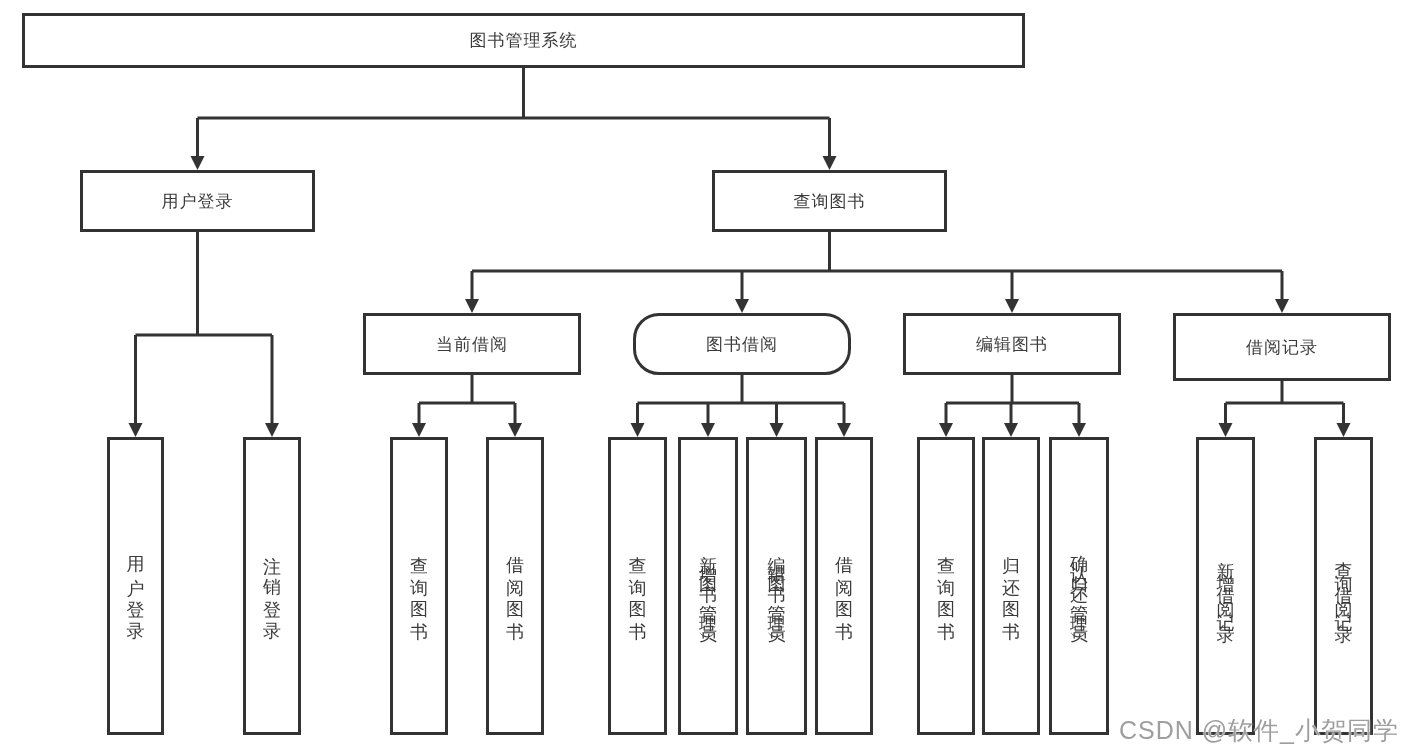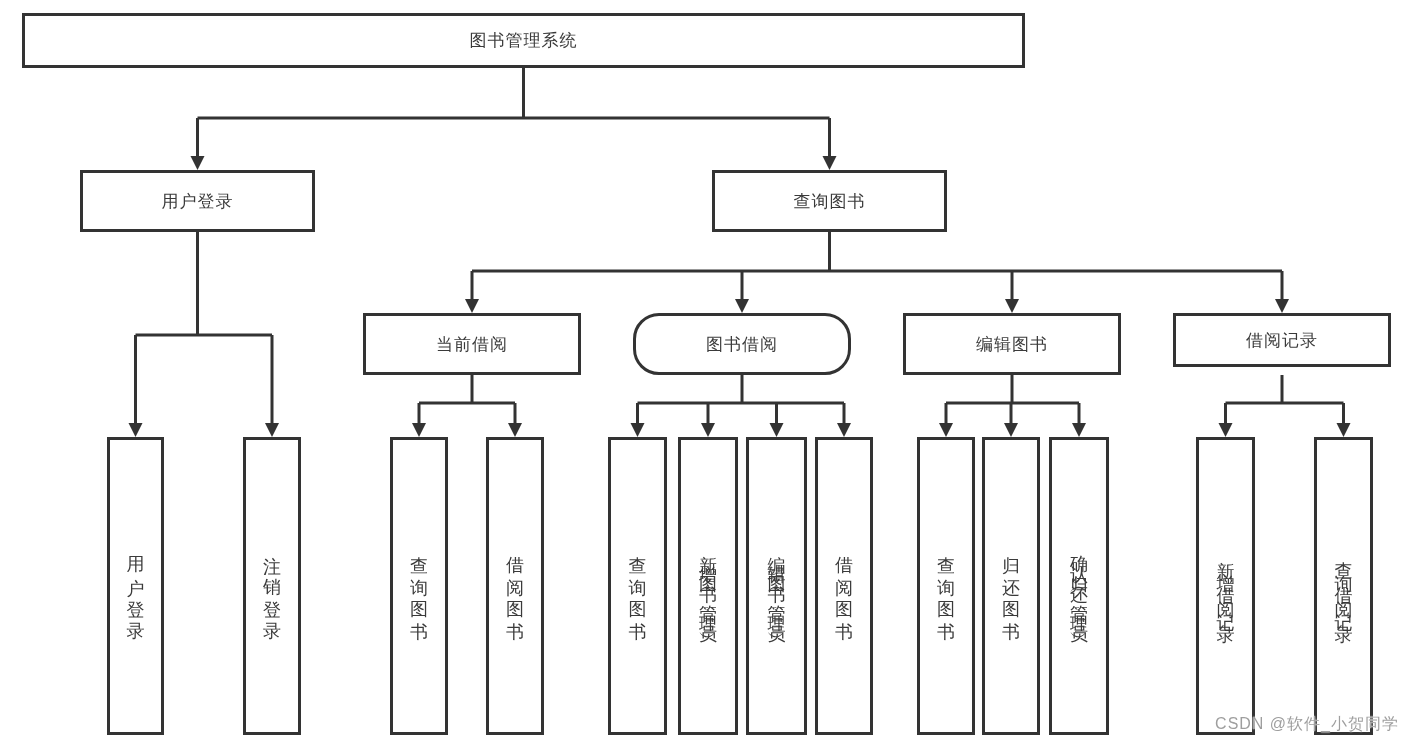--- a/index.html
+++ b/index.html
@@ -33,21 +33,21 @@
     font-size: 18px;
   }
   .v4 { letter-spacing: 22px; }
   .v6 { letter-spacing: 13px; }
   .v9 { letter-spacing: 10px; }
   .watermark {
     position: absolute;
     right: 6px;
     top: 714px;
     z-index: 3;
-    font-size: 16px;
+    font-size: 25px;
     color: var(--watermark, #9e9e9e);
     text-shadow: 0 0 2px #fff, 0 0 1px #fff;
     letter-spacing: 1px;
     white-space: nowrap;
   }
 </style>
 </head>
 <body>
 
 <div class="canvas">
@@ -115,21 +115,21 @@
   </svg>
 
   <div class="node" style="left:22px; top:13px; width:1003px; height:55px;">图书管理系统</div>
 
   <div class="node" style="left:80px; top:170px; width:235px; height:62px;">用户登录</div>
   <div class="node" style="left:712px; top:170px; width:235px; height:62px;">查询图书</div>
 
   <div class="node" style="left:363px; top:313px; width:218px; height:62px;">当前借阅</div>
   <div class="node" style="left:633px; top:313px; width:218px; height:62px;border-radius:26px;">图书借阅</div>
   <div class="node" style="left:903px; top:313px; width:218px; height:62px;">编辑图书</div>
-  <div class="node" style="left:1173px; top:313px; width:218px; height:54px;text-align:center;">借阅记录</div>
+  <div class="node" style="left:1173px; top:313px; width:218px; height:68px;text-align:center;">借阅记录</div>
 
   <div class="node vnode v4" style="left:107px; top:437px; width:57px; height:298px;">用户登录</div>
   <div class="node vnode v4" style="left:243px; top:437px; width:58px; height:298px;">注销登录</div>
 
   <div class="node vnode v4" style="left:390px; top:437px; width:58px; height:298px;">查询图书</div>
   <div class="node vnode v4" style="left:486px; top:437px; width:58px; height:298px;">借阅图书</div>
 
   <div class="node vnode v4" style="left:608px; top:437px; width:59px; height:298px;">查询图书</div>
   <div class="node vnode v9" style="left:678px; top:437px; width:60px; height:298px;">新增图书（管理员）</div>
   <div class="node vnode v9" style="left:746px; top:437px; width:61px; height:298px;">编辑图书（管理员）</div>

